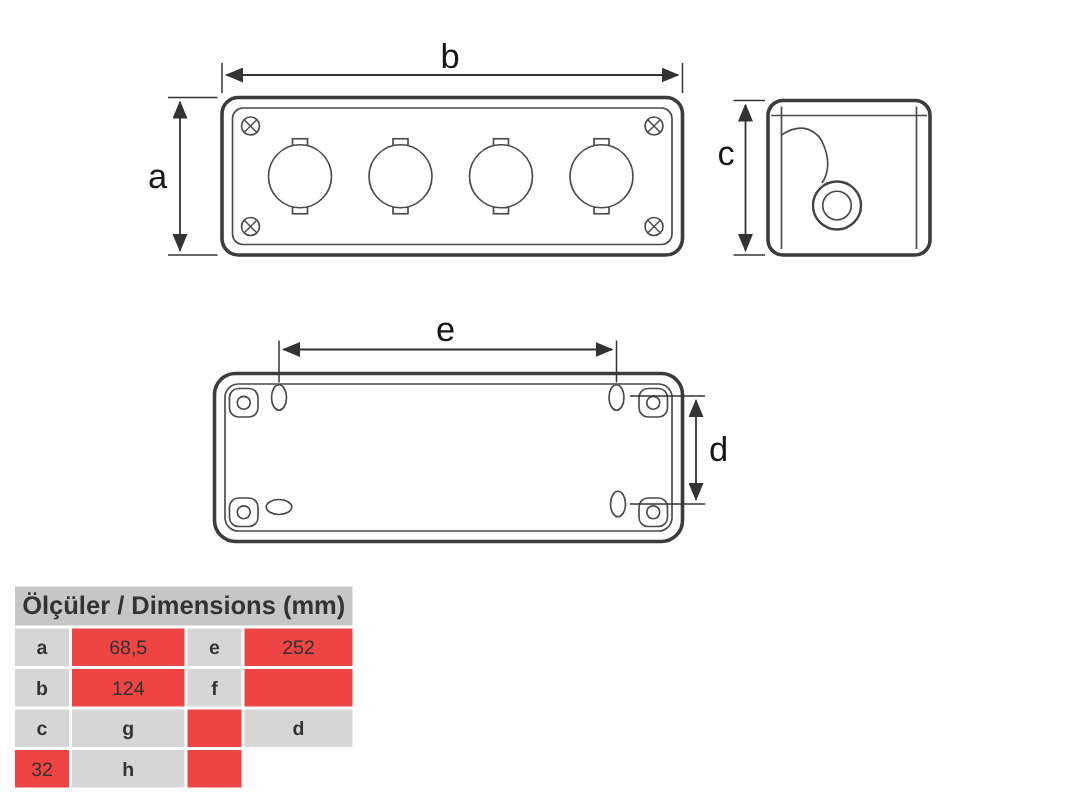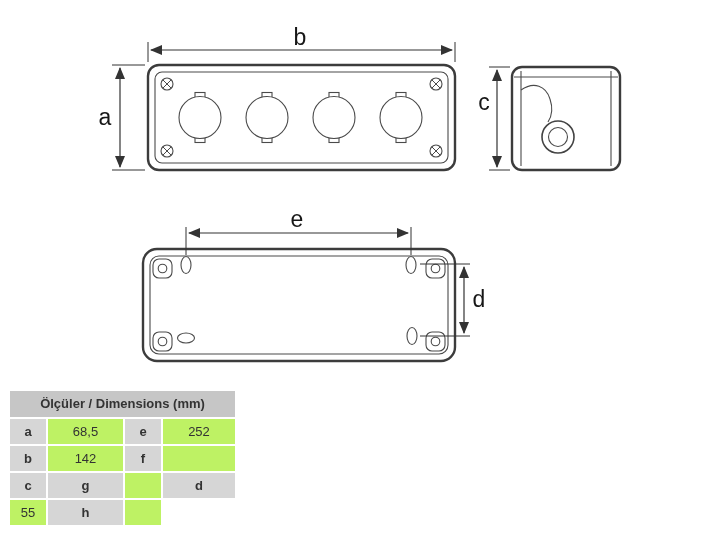--- a/index.html
+++ b/index.html
@@ -13,29 +13,29 @@
   .curve  { fill:none;    stroke:#4a4a4a; stroke-width:1.1; }
   .ext    { stroke:#333333; stroke-width:1; }
   .dim    { stroke:#333333; stroke-width:1.2; }
   .screwline { stroke:#4a4a4a; stroke-width:1; }
   .dim-label { font-family:"Liberation Sans", sans-serif; font-size:23px; fill:#161616; }
 
   
   .dims-table { position:absolute; left:10px; top:391px; width:225px; }
   .dims-table .hdr {
     background:#c6c6c6; height:26px; line-height:26px; text-align:center;
-    font-size:13px; font-weight:bold; color:#333333;
+    font-size:17px; font-weight:bold; color:#333333;
   }
   .dims-table .grid {
     display:grid; grid-template-columns:36px 75px 36px 72px;
     gap:2px; margin-top:2px; background:#ffffff;
   }
   .cell { height:25px; line-height:25px; text-align:center; font-size:13px; color:#333333; }
   .key  { background:#d6d6d6; font-weight:bold; }
-  .val  { background:#bef264; }
+  .val  { background:#ef4444; }
 </style>
 </head>
 <body>
 
 <div class="canvas">
 
   <svg width="720" height="385" viewBox="0 0 720 385">
     <defs>
       <marker id="arrowE" markerWidth="12" markerHeight="10" refX="11" refY="5" orient="auto-start-reverse" markerUnits="userSpaceOnUse">
         <path d="M0,0 L12,5 L0,10 Z" fill="#333333"></path>
@@ -166,29 +166,29 @@
   <div class="dims-table">
     <div class="hdr">Ölçüler / Dimensions (mm)</div>
     <div class="grid">
 
       <div class="cell key">a</div>
       <div class="cell val">68,5</div>
       <div class="cell key">e</div>
       <div class="cell val">252</div>
 
       <div class="cell key">b</div>
-      <div class="cell val">142</div>
+      <div class="cell val">124</div>
       <div class="cell key">f</div>
       <div class="cell val"></div>
 
       <div class="cell key">c</div>
       <div class="cell key">g</div>
       <div class="cell val"></div>
 
       <div class="cell key">d</div>
-      <div class="cell val">55</div>
+      <div class="cell val">32</div>
       <div class="cell key">h</div>
       <div class="cell val"></div>
 
     </div>
   </div>
 
 </div>
 
 </body></html>

